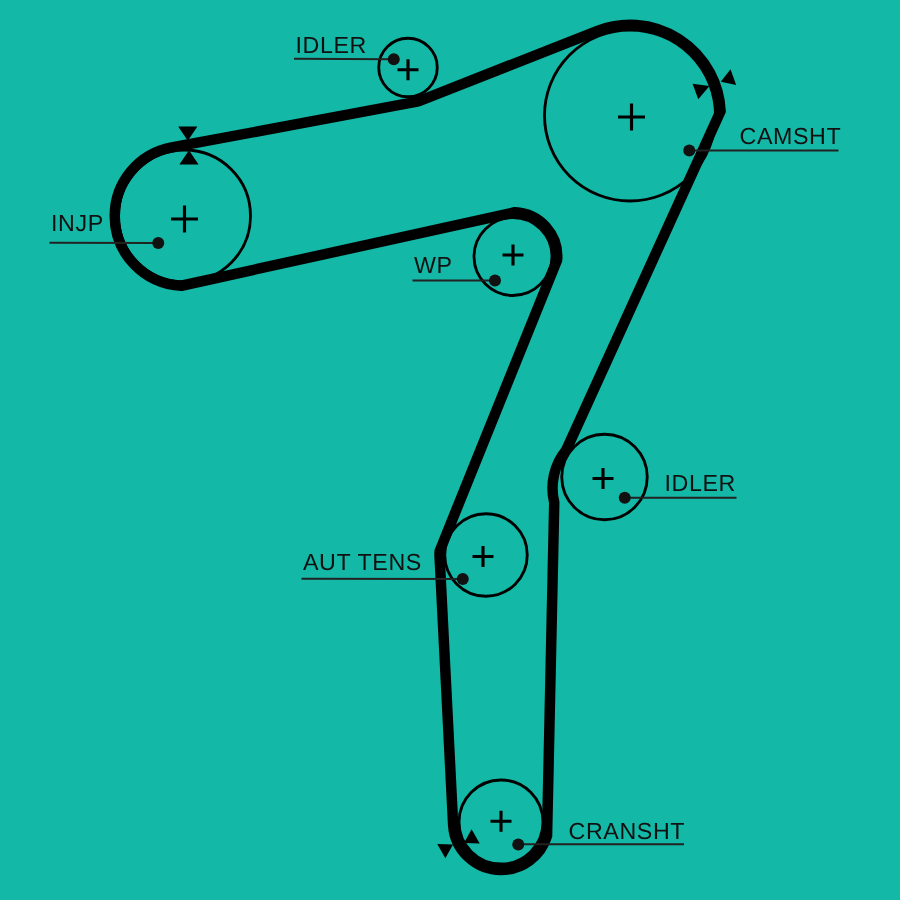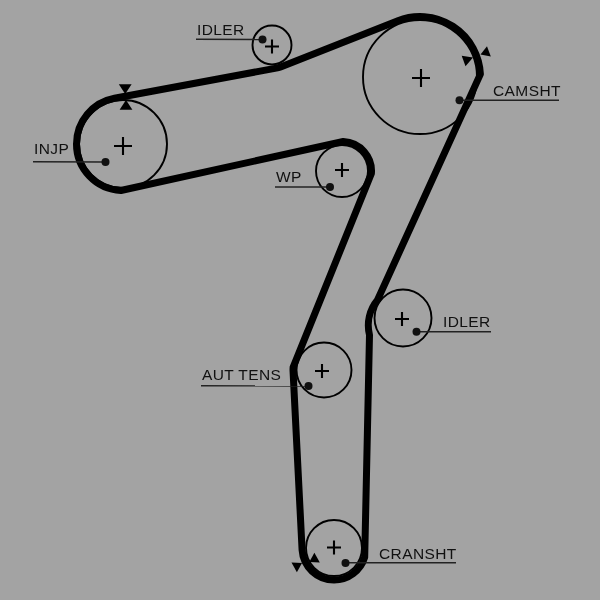--- a/index.html
+++ b/index.html
@@ -7,21 +7,21 @@
     padding: 0;
     width: 600px;
     height: 600px;
     background: #ffffff;
     font-family: "Liberation Sans", sans-serif;
   }
   .stage {
     position: relative;
     width: 600px;
     height: 600px;
-    background: #a3a3a3;
+    background: #14b8a6;
     overflow: hidden;
   }
   svg text {
     font-family: "Liberation Sans", sans-serif;
     font-size: 15.5px;
     letter-spacing: 0.4px;
     fill: #111111;
   }
   .belt {
     fill: none;

